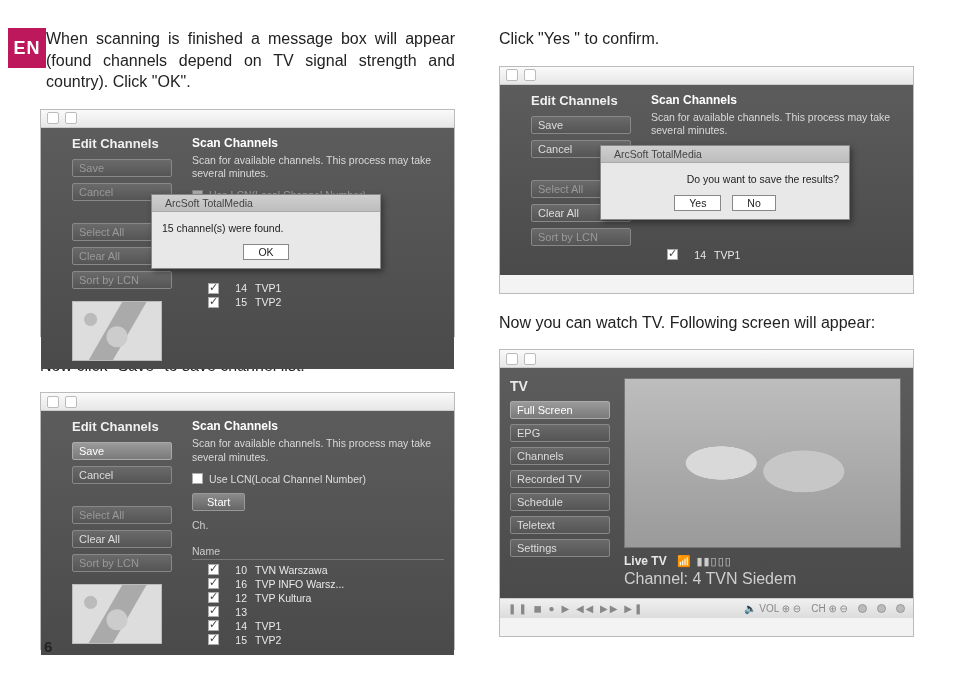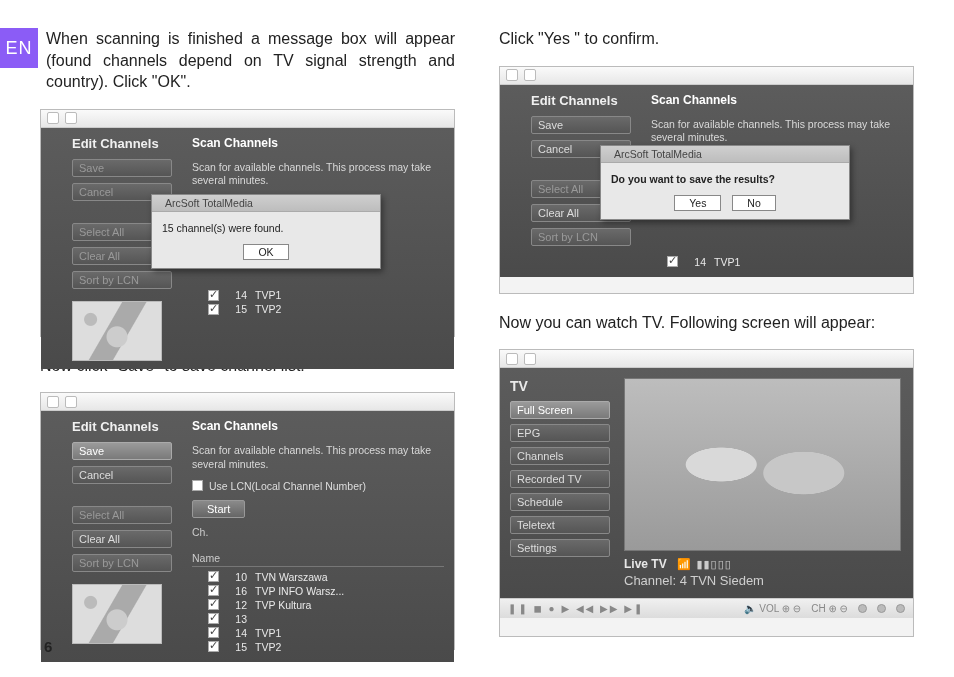--- a/index.html
+++ b/index.html
@@ -7,28 +7,28 @@
     width: 954px;
     height: 677px;
     background: #fff;
     font-family: "Myriad Pro", "Segoe UI", Arial, sans-serif;
     color: #222;
     position: relative;
     padding: 28px 40px 20px 40px;
   }
   .lang-badge {
     position: absolute;
-    left: 0;
+    left: 8px;
     top: 28px;
     width: 38px;
     height: 40px;
-    background: #8b5cf6;
+    background: #be185d;
     color: #fff;
     font-size: 18px;
-    font-weight: 400;
+    font-weight: 700;
     display: flex;
     align-items: center;
     justify-content: center;
     letter-spacing: 1px;
   }
   .columns {
     display: flex;
     gap: 44px;
     height: 100%;
   }
@@ -116,21 +116,21 @@
   }
 
   .main-col {
     flex: 1;
     padding: 8px 10px;
     color: #e9e9e9;
     font-size: 11px;
     position: relative;
   }
   .mc-title { font-weight: 700; font-size: 12px; color:#fff; }
-  .mc-desc { color:#d9d9d9; font-size: 10.5px; margin-top:11px; line-height:1.3; }
+  .mc-desc { color:#d9d9d9; font-size: 10.5px; margin-top:4px; line-height:1.3; }
   .chk-row { margin-top:8px; display:flex; align-items:center; gap:6px; font-size:10.5px; color:#ddd; }
   .chk { width:11px; height:11px; border:1px solid #aaa; background:#fff; }
   .start-btn { margin-top:8px; display:inline-block; border:1px solid #999; background:linear-gradient(#8a8a8a,#666); color:#fff; padding:2px 14px; font-size:11px; border-radius:2px; }
   .ch-table { margin-top:8px; font-size:10.5px; color:#e9e9e9; }
   .ch-head { display:flex; gap:14px; color:#ccc; border-bottom:1px solid #777; padding-bottom:2px; margin-bottom:3px;flex-direction:column;}
   .ch-row { display:flex; align-items:center; gap:8px; padding:1px 16px; }
   .ch-chk { width:11px; height:11px; border:1px solid #aaa; background:#fff; position:relative; }
   .ch-chk::after { content:"✓"; position:absolute; top:-3px; left:0; font-size:11px; color:#444; }
   .ch-num { width:20px; text-align:right; }
   .ch-name { flex:1; }
@@ -173,21 +173,21 @@
     border:1px solid #777;
     background:
       radial-gradient(ellipse at 35% 50%, #d9d9d9 35px, transparent 36px),
       radial-gradient(ellipse at 65% 55%, #c7c7c7 40px, transparent 41px),
       linear-gradient(180deg, #bdbdbd 0%, #9a9a9a 100%);
     min-height:140px;
   }
   .tv-footer { margin-top:6px; color:#e7e7e7; font-size:11px; }
   .tv-footer .lv { font-weight:700; font-size:12px; }
   .tv-footer .sig { letter-spacing:1px; margin-left:8px; color:#ccc; }
-  .tv-footer .chinfo { color:#cfcfcf; font-size:13px; margin-top:2px; }
+  .tv-footer .chinfo { color:#cfcfcf; font-size:16px; margin-top:2px; }
   .tv-controls {
     height: 20px;
     background: linear-gradient(#f0f0f0,#dcdcdc);
     border-top:1px solid #ccc;
     display:flex;
     align-items:center;
     gap:8px;
     padding:0 8px;
     font-size:10px;
     color:#888;
@@ -347,21 +347,21 @@
           <div class="ch-table" style="margin-top:90px;">
             <div class="ch-row">
                 <span class="ch-chk"></span>
                 <span class="ch-num">14</span>
                 <span class="ch-name">TVP1</span>
               </div>
           </div>
         </div>
         <div class="modal" style="left:100px; top:60px; width:250px;">
           <div class="modal-title">ArcSoft TotalMedia</div>
-          <div class="modal-body" style="text-align:left;font-weight:bold;">Do you want to save the results?</div>
+          <div class="modal-body" style="text-align:right;">Do you want to save the results?</div>
           <div class="modal-btns">
             <span class="modal-btn">Yes</span>
             <span class="modal-btn">No</span>
           </div>
         </div>
       </div>
     </div>
 
     <p class="para">Now you can watch TV. Following screen will appear:</p>
 

